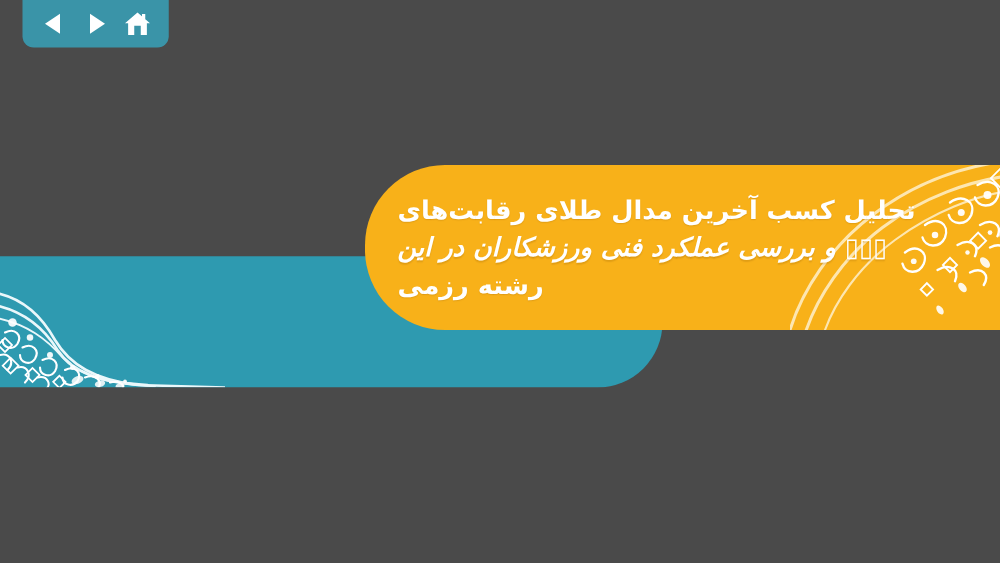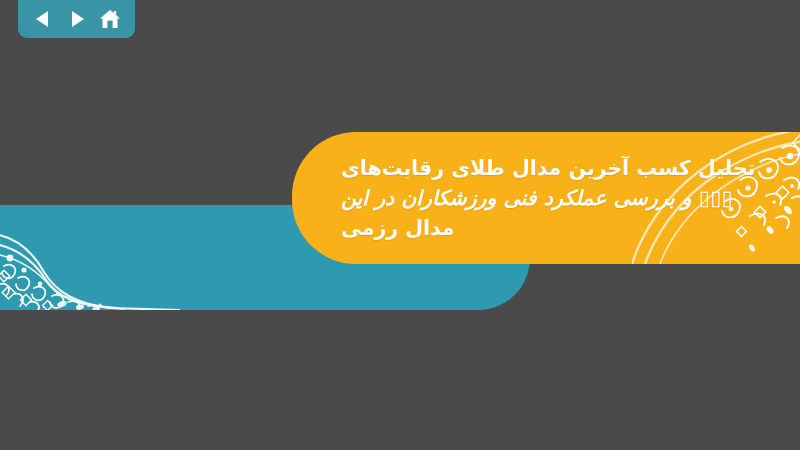--- a/index.html
+++ b/index.html
@@ -101,21 +101,21 @@
     justify-content: center;
     direction: rtl;
     text-align: right;
     color: #ffffff;
     font-size: 20.5px;
     line-height: 30px;
     font-weight: 700;
     white-space: nowrap;
     text-shadow: 0 1px 1px rgba(120,70,0,0.18);
   }
-  #title-text .tline { display: block; margin-left: 23px; }
+  #title-text .tline { display: block; }
   #title-text .tofu { letter-spacing: 1px; font-style: italic; }
 
   
   #bottom-mask {
     position: absolute;
     left: 0;
     top: 310px;
     width: 800px;
     height: 140px;
     background: #4a4a4a;
@@ -209,21 +209,21 @@
           <ellipse cx="156" cy="78" rx="5" ry="3" transform="rotate(48 156 78)"></ellipse>
           <ellipse cx="138" cy="98" rx="4.4" ry="2.7" transform="rotate(52 138 98)"></ellipse>
           <ellipse cx="120" cy="116" rx="4" ry="2.4" transform="rotate(56 120 116)"></ellipse>
         </g>
       </svg>
     </div>
 
     <div id="title-text">
       <span class="tline">تحلیل کسب آخرین مدال طلای رقابت‌های</span>
       <span class="tline tofu">▯▯▯ و بررسی عملکرد فنی ورزشکاران در این</span>
-      <span class="tline">مدال رزمی</span>
+      <span class="tline">رشته رزمی</span>
     </div>
   </div>
 
   <div id="bottom-mask"></div>
 
   <div id="navbar">
 
     <button class="nav-btn" title="Back" aria-label="Back">
       <span>
         <svg width="22" height="22" viewBox="0 0 22 22" xmlns="http://www.w3.org/2000/svg">

